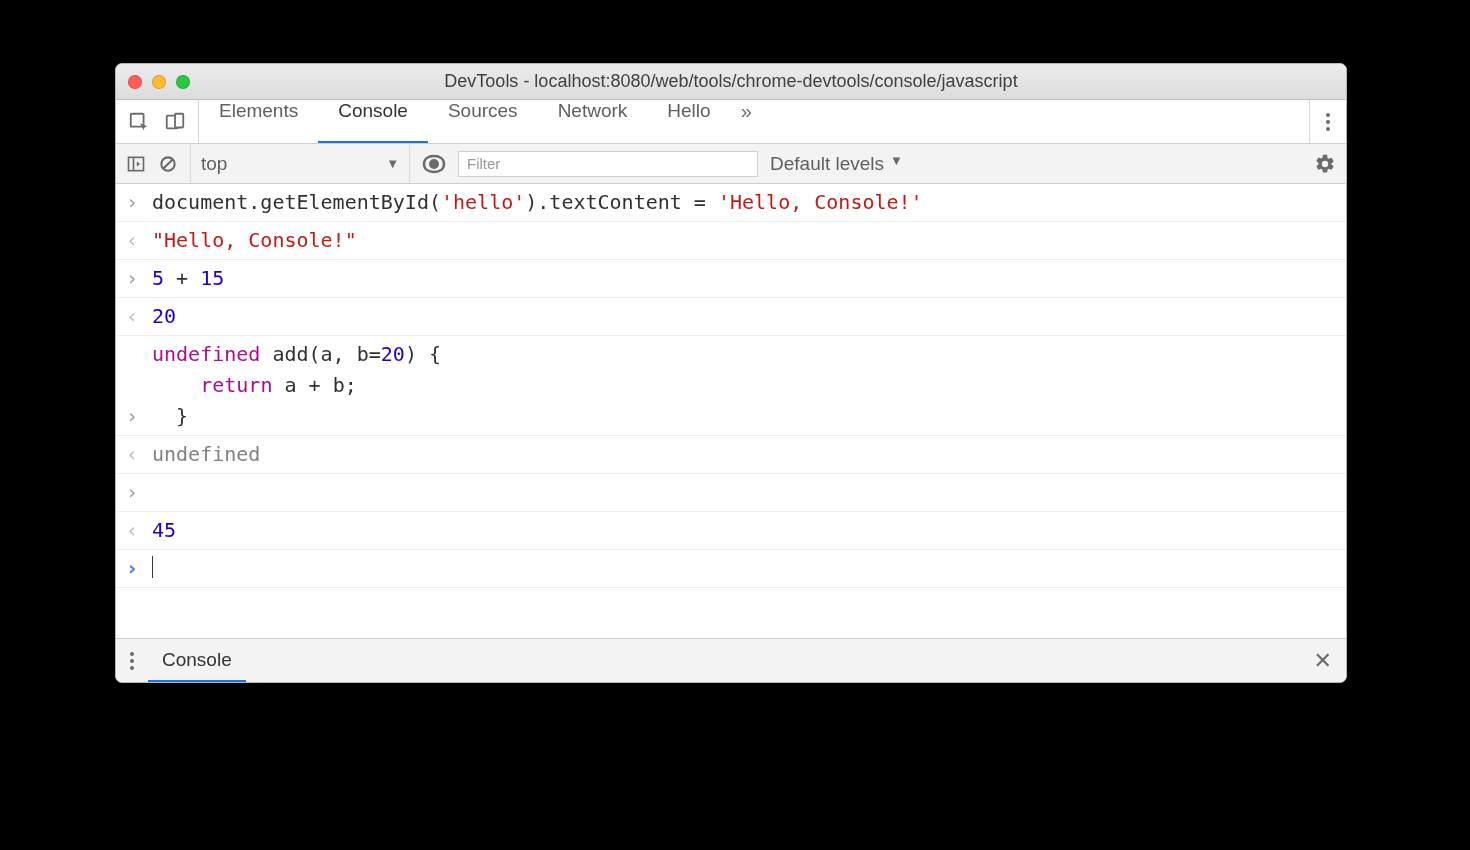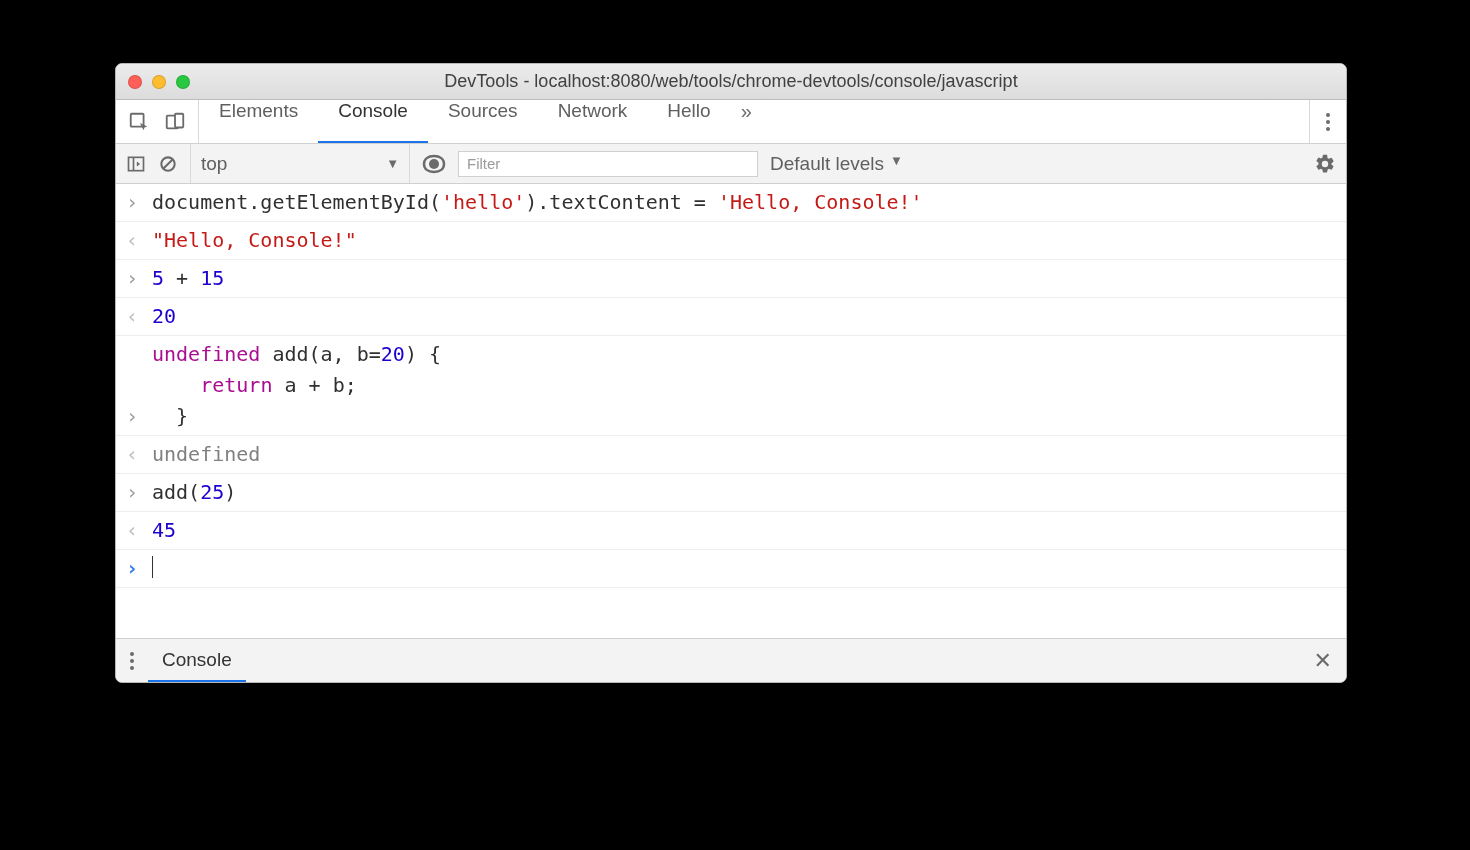--- a/index.html
+++ b/index.html
@@ -271,21 +271,20 @@
         <div class="content"><span class="tk-kw">undefined</span><span class="tk-default"> add(a, b=</span><span class="tk-num">20</span><span class="tk-default">) {
     </span><span class="tk-kw">return</span><span class="tk-default"> a + b;
   }</span></div>
       </div>
       <div class="row out">
         <div class="gutter"></div>
         <div class="content"><span class="tk-undef">undefined</span></div>
       </div>
       <div class="row in">
         <div class="gutter"></div>
-        <div class="content"><span class="tk-default">add(</span><span class="tk-num">25</span><span class="tk-default">)</span></div>
       </div>
       <div class="row out">
         <div class="gutter"></div>
         <div class="content"><span class="tk-num">45</span></div>
       </div>
       <div class="row prompt">
         <div class="gutter"></div>
         <div class="content"><span class="cursor"></span></div>
       </div>
     </div>

